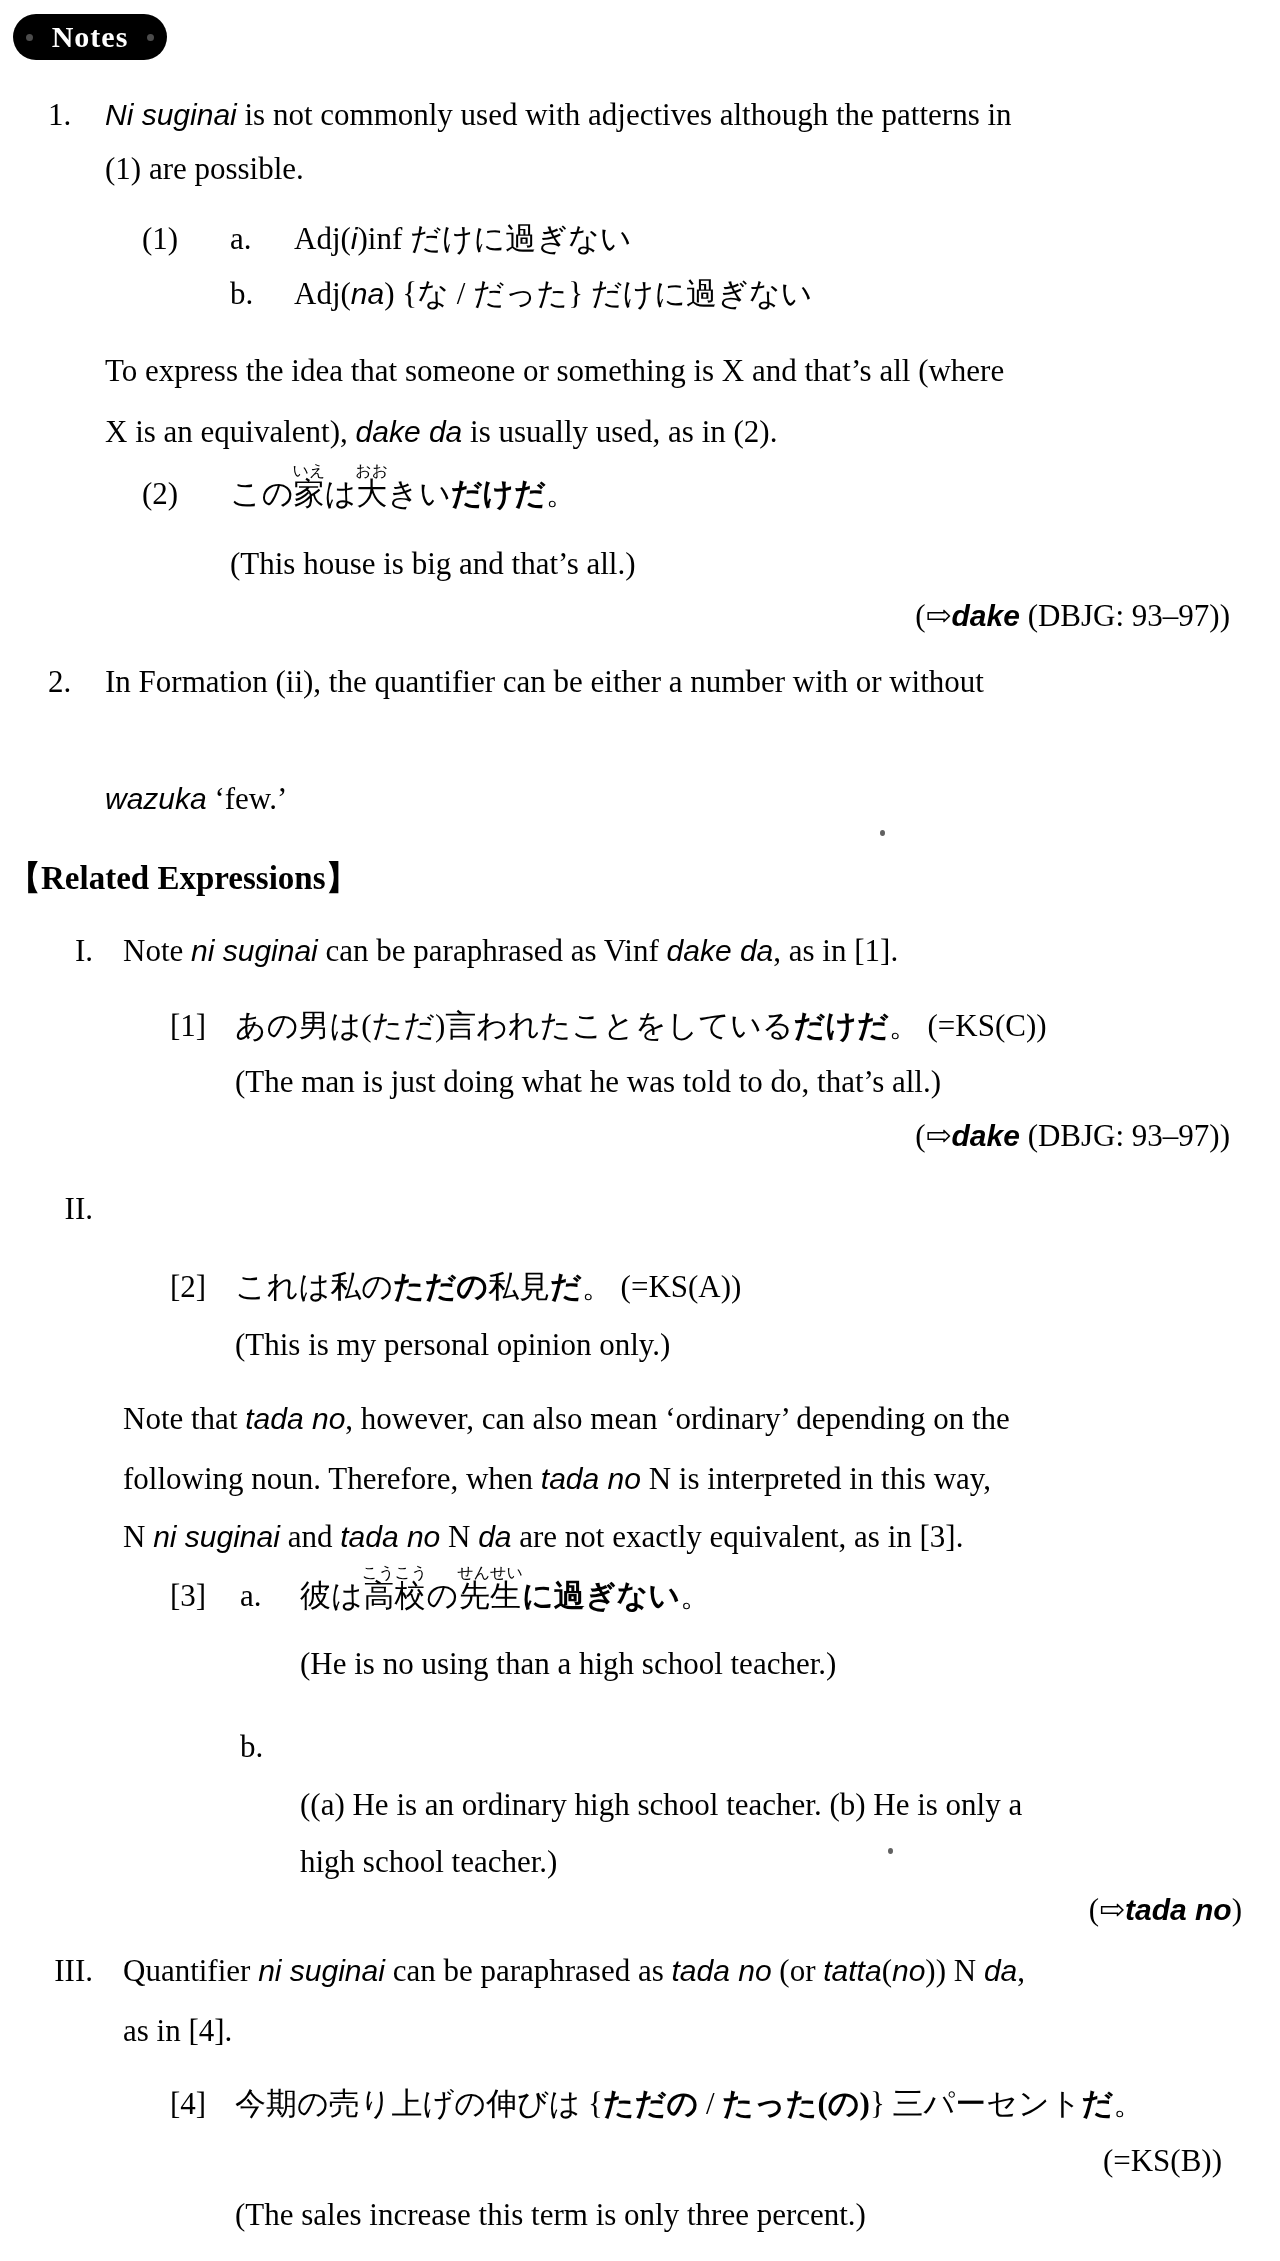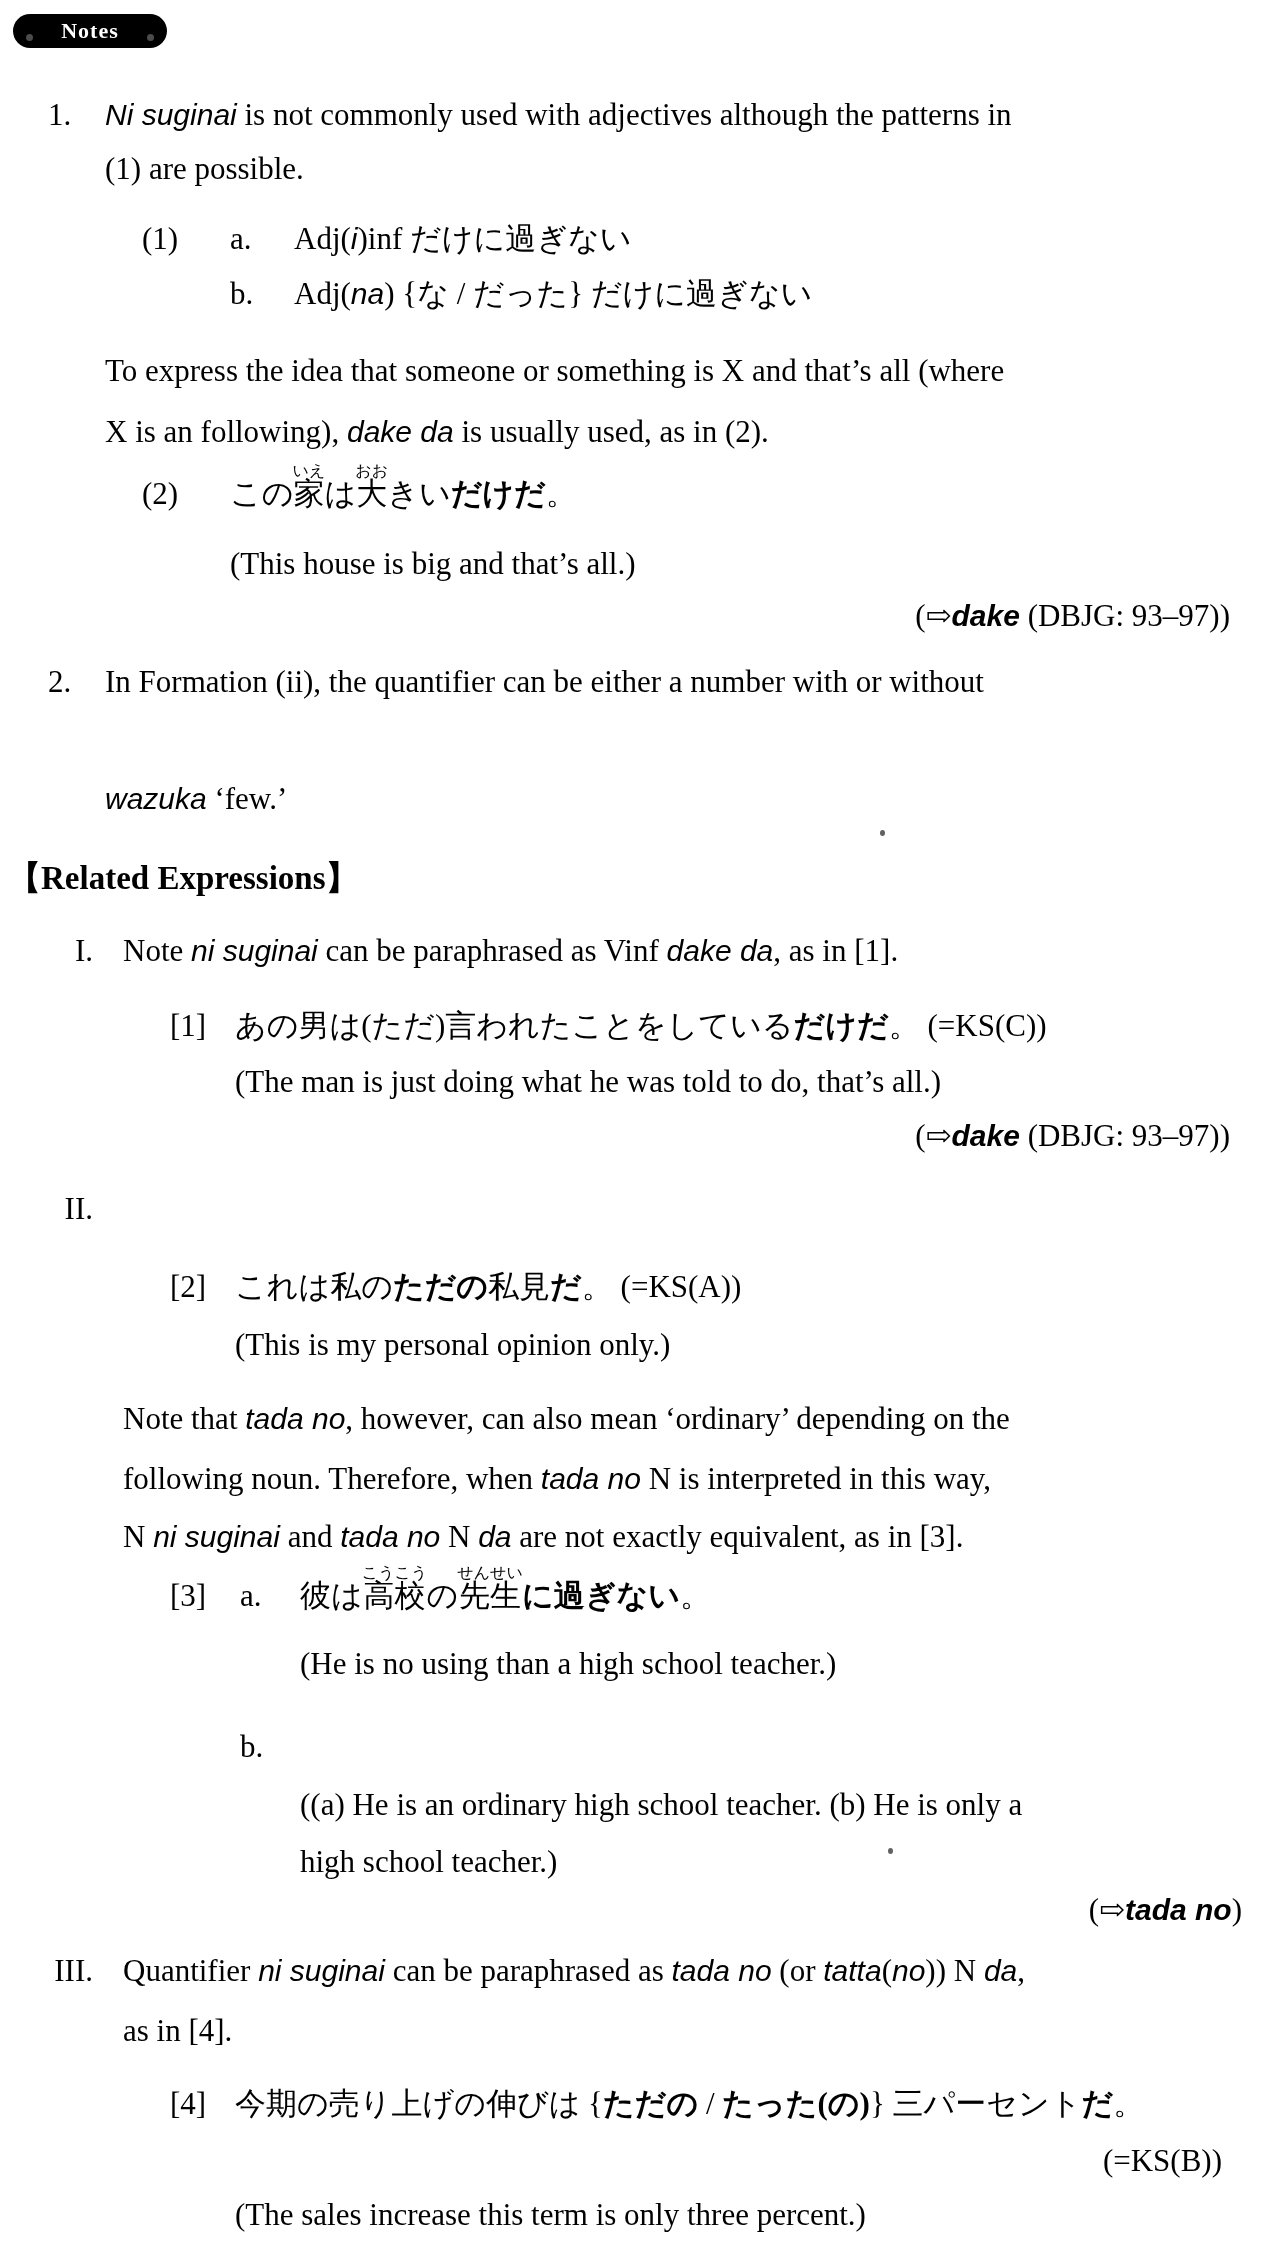--- a/index.html
+++ b/index.html
@@ -15,23 +15,23 @@
   .w-brk3{width:70px;}
   .w-sub3{width:60px;}
   .rn-box{flex:0 0 auto;width:63px;text-align:right;margin-right:30px;}
   .ref{position:absolute;white-space:nowrap;font-size:31px;}
   .sg-p{}
   .sg-b{font-weight:bold;}
   .sg-i{font-family:"Liberation Sans","DejaVu Sans",sans-serif;font-style:italic;font-size:30px;}
   .sg-bi{font-family:"Liberation Sans","DejaVu Sans",sans-serif;font-style:italic;font-weight:bold;font-size:30px;}
   ruby{ruby-align:center;}
   rt{font-size:16px;line-height:1;font-family:"Liberation Serif","DejaVu Serif",serif;}
-  .badge{position:absolute;left:13px;top:14px;width:154px;height:34px;background:#000;
+  .badge{position:absolute;left:13px;top:14px;width:154px;height:46px;background:#000;
          border-radius:23px;color:#fff;display:flex;align-items:center;justify-content:center;
-         font-weight:bold;font-size:22px;letter-spacing:1px;}
+         font-weight:bold;font-size:30px;letter-spacing:1px;}
   .badge .fleck{position:absolute;top:20px;width:7px;height:7px;border-radius:50%;background:#8a8a8a;opacity:.55;}
   .badge .fleck.l{left:13px;}
   .badge .fleck.r{right:13px;}
   .heading{position:absolute;white-space:nowrap;font-weight:bold;font-size:33px;}
   .speck{position:absolute;width:5px;height:6px;border-radius:50%;background:#3a3a3a;opacity:.8;}
 </style>
 </head>
 <body>
 
 <div class="page">
@@ -52,21 +52,21 @@
     <span class="lbl w-paren">(1)</span>
     <span class="lbl w-sub">a.</span>
     <span><span class="sg-p">Adj(</span><span class="sg-i">i</span><span class="sg-p">)inf だけに過ぎない</span></span>
   </div>
   <div class="line flex" style="top:275px;left:230px;">
     <span class="lbl w-sub">b.</span>
     <span><span class="sg-p">Adj(</span><span class="sg-i">na</span><span class="sg-p">) {な / だった} だけに過ぎない</span></span>
   </div>
 
   <div class="line" style="top:352px;left:105px;"><span class="sg-p">To express the idea that someone or something is X and that’s all (where</span></div>
-  <div class="line" style="top:413px;left:105px;"><span class="sg-p">X is an following), </span><span class="sg-i">dake da</span><span class="sg-p"> is usually used, as in (2).</span></div>
+  <div class="line" style="top:413px;left:105px;"><span class="sg-p">X is an equivalent), </span><span class="sg-i">dake da</span><span class="sg-p"> is usually used, as in (2).</span></div>
 
   <div class="line flex" style="top:463px;left:142px;">
     <span class="lbl w-paren">(2)</span>
     <span><span class="sg-p">この</span><ruby class="sg-r"><span>家</span><rt>いえ</rt></ruby><span class="sg-p">は</span><ruby class="sg-r"><span>大</span><rt>おお</rt></ruby><span class="sg-p">きい</span><span class="sg-b">だけだ</span><span class="sg-p">。</span></span>
   </div>
   <div class="line" style="top:545px;left:230px;">(This house is big and that’s all.)</div>
   <div class="ref" style="top:597px;right:50px;"><span class="sg-p">(⇨</span><span class="sg-bi">dake</span><span class="sg-p"> (DBJG: 93–97))</span></div>
 
   <div class="line flex" style="top:663px;left:48px;">
     <span class="lbl w-num">2.</span>

